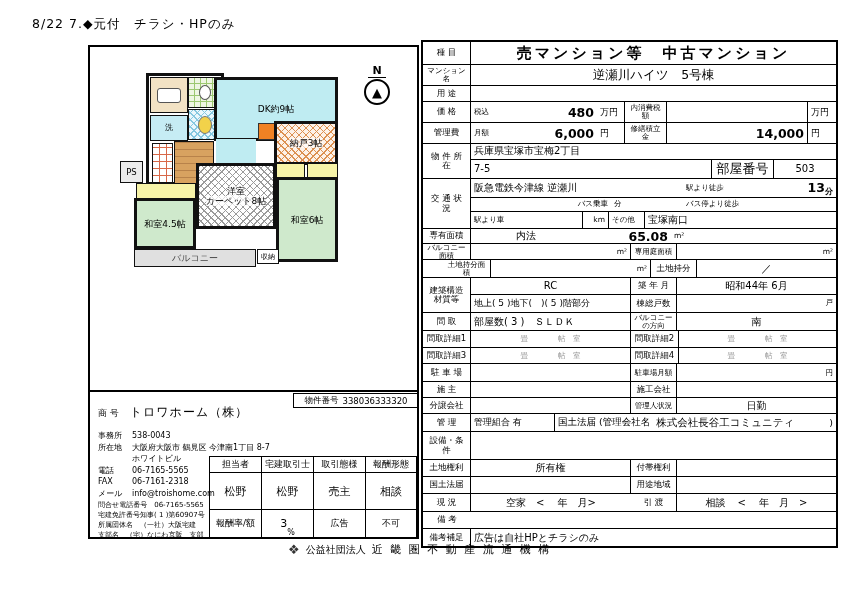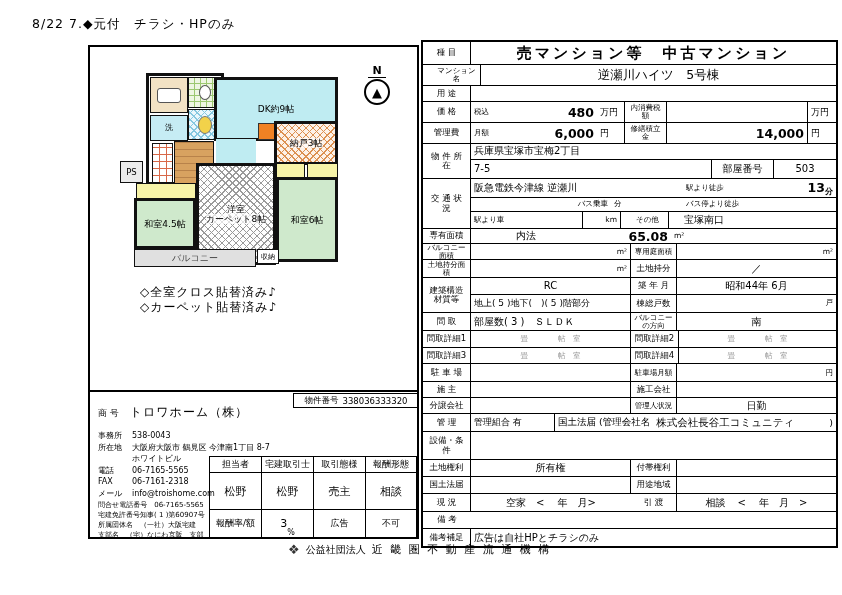--- a/index.html
+++ b/index.html
@@ -108,21 +108,21 @@
       <div class="room dkroom" style="left:98px;top:14px;width:124px;height:64px;">
         <span>DK約9帖</span>
       </div>
       <div class="room dkroom thin" style="left:100px;top:76px;width:40px;height:26px;border-color:#bfecf2;"></div>
       <div class="abs" style="left:142px;top:60px;width:15px;height:15px;background:#f08224;border:1px solid #333;"></div>
 
       <div class="room hatch-o" style="left:158px;top:58px;width:64px;height:44px;">
         <span style="background:rgba(255,255,255,.6);padding:0 1px;">納戸3帖</span>
       </div>
 
-      <div class="room hatch-g" style="left:80px;top:100px;width:80px;height:102px;flex-direction:column;">
+      <div class="room hatch-g" style="left:80px;top:100px;width:80px;height:66px;flex-direction:column;">
         <span style="background:rgba(255,255,255,.7);">洋室</span>
         <span style="background:rgba(255,255,255,.7);">カーペット8帖</span>
       </div>
 
       <div class="room thin" style="left:4px;top:98px;width:23px;height:22px;background:#ececec;font-size:8.5px;">
         <span>PS</span>
       </div>
 
       <div class="room thin closet" style="left:20px;top:120px;width:60px;height:17px;"></div>
       <div class="room thin closet" style="left:160px;top:100px;width:29px;height:16px;"></div>
@@ -143,24 +143,20 @@
       </div>
     </div>
 
     <div class="north">
       <span class="nlab">N</span>
       <div class="ncirc">
           <span>▲</span>
         </div>
     </div>
 
-    <div class="notes">
-      <div>◇全室クロス貼替済み♪</div>
-      <div>◇カーペット貼替済み♪</div>
-    </div>
   </div>
 
   <div class="lb2">
     <div class="bn">
       <span>物件番号</span>
       <span>338036333320</span>
     </div>
     <div class="shogo">
       <span>商 号</span>
       <b>トロワホーム（株）</b>
@@ -205,21 +201,21 @@
     </div>
   </div>
 
   <div class="rt">
 
     <div class="row" style="height:23px;">
       <div class="cell lbl">種 目</div>
       <div class="cell f1 ca title">売マンション等　中古マンション</div>
     </div>
 
-    <div class="row" style="height:21px;padding-left:10px;">
+    <div class="row" style="height:21px;">
       <div class="cell lbl sml">マンション名</div>
       <div class="cell f1 ca big">逆瀬川ハイツ　5号棟</div>
     </div>
 
     <div class="row" style="height:16px;">
       <div class="cell lbl">用 途</div>
       <div class="cell f1"></div>
     </div>
 
     <div class="row" style="height:21px;">
@@ -243,21 +239,21 @@
     </div>
 
     <div class="row" style="height:35px;">
       <div class="cell lbl">物 件 所 在</div>
       <div class="grp">
         <div class="subrow" style="height:16px;">
           <div class="cell f1 nob">兵庫県宝塚市宝梅2丁目</div>
         </div>
         <div class="subrow" style="height:19px;">
           <div class="cell f1">7-5</div>
-          <div class="cell lbl" style="width:62px;font-size:10px;">部屋番号</div>
+          <div class="cell lbl" style="width:62px;font-size:13px;">部屋番号</div>
           <div class="cell ca nob" style="width:62px;">503</div>
         </div>
       </div>
     </div>
 
     <div class="row" style="height:50px;">
       <div class="cell lbl">交 通 状 況</div>
       <div class="grp">
         <div class="subrow" style="height:19px;">
           <div class="cell nob" style="width:212px;">阪急電鉄今津線 逆瀬川</div>
@@ -265,21 +261,21 @@
           <div class="cell nob ra big" style="flex:1;font-weight:bold;">
               <span>13</span>
               <span style="font-size:8px;align-self:flex-end;">分</span>
             </div>
         </div>
         <div class="subrow" style="height:15px;">
           <div class="cell sml nob ca" style="width:140px;justify-content:flex-end;">バス乗車</div>
           <div class="cell sml nob" style="width:72px;">分</div>
           <div class="cell sml nob" style="flex:1;">バス停より徒歩</div>
         </div>
-        <div class="subrow" style="height:16px;gap:12px;">
+        <div class="subrow" style="height:16px;">
           <div class="cell sml" style="width:112px;">
               <span>駅より車</span>
             </div>
           <div class="cell sml" style="width:26px;justify-content:flex-end;">km</div>
           <div class="cell sml" style="width:36px;">その他</div>
           <div class="cell f1 nob">宝塚南口</div>
         </div>
       </div>
     </div>
 
@@ -290,21 +286,21 @@
       <div class="cell sml nob f1">m²</div>
     </div>
 
     <div class="row" style="height:16px;">
       <div class="cell lbl sml">バルコニー面積</div>
       <div class="cell ra sml" style="width:160px;">m²</div>
       <div class="cell lbl sml" style="width:46px;">専用庭面積</div>
       <div class="cell f1 ra sml nob">m²</div>
     </div>
 
-    <div class="row" style="height:18px;">
+    <div class="row" style="height:18px;padding-left:20px;">
       <div class="cell lbl sml">土地持分面積</div>
       <div class="cell ra sml" style="width:160px;">m²</div>
       <div class="cell lbl" style="width:46px;">土地持分</div>
       <div class="cell f1 ca nob">／</div>
     </div>
 
     <div class="row" style="height:35px;">
       <div class="cell lbl">建築構造材質等</div>
       <div class="grp">
         <div class="subrow" style="height:17px;">

